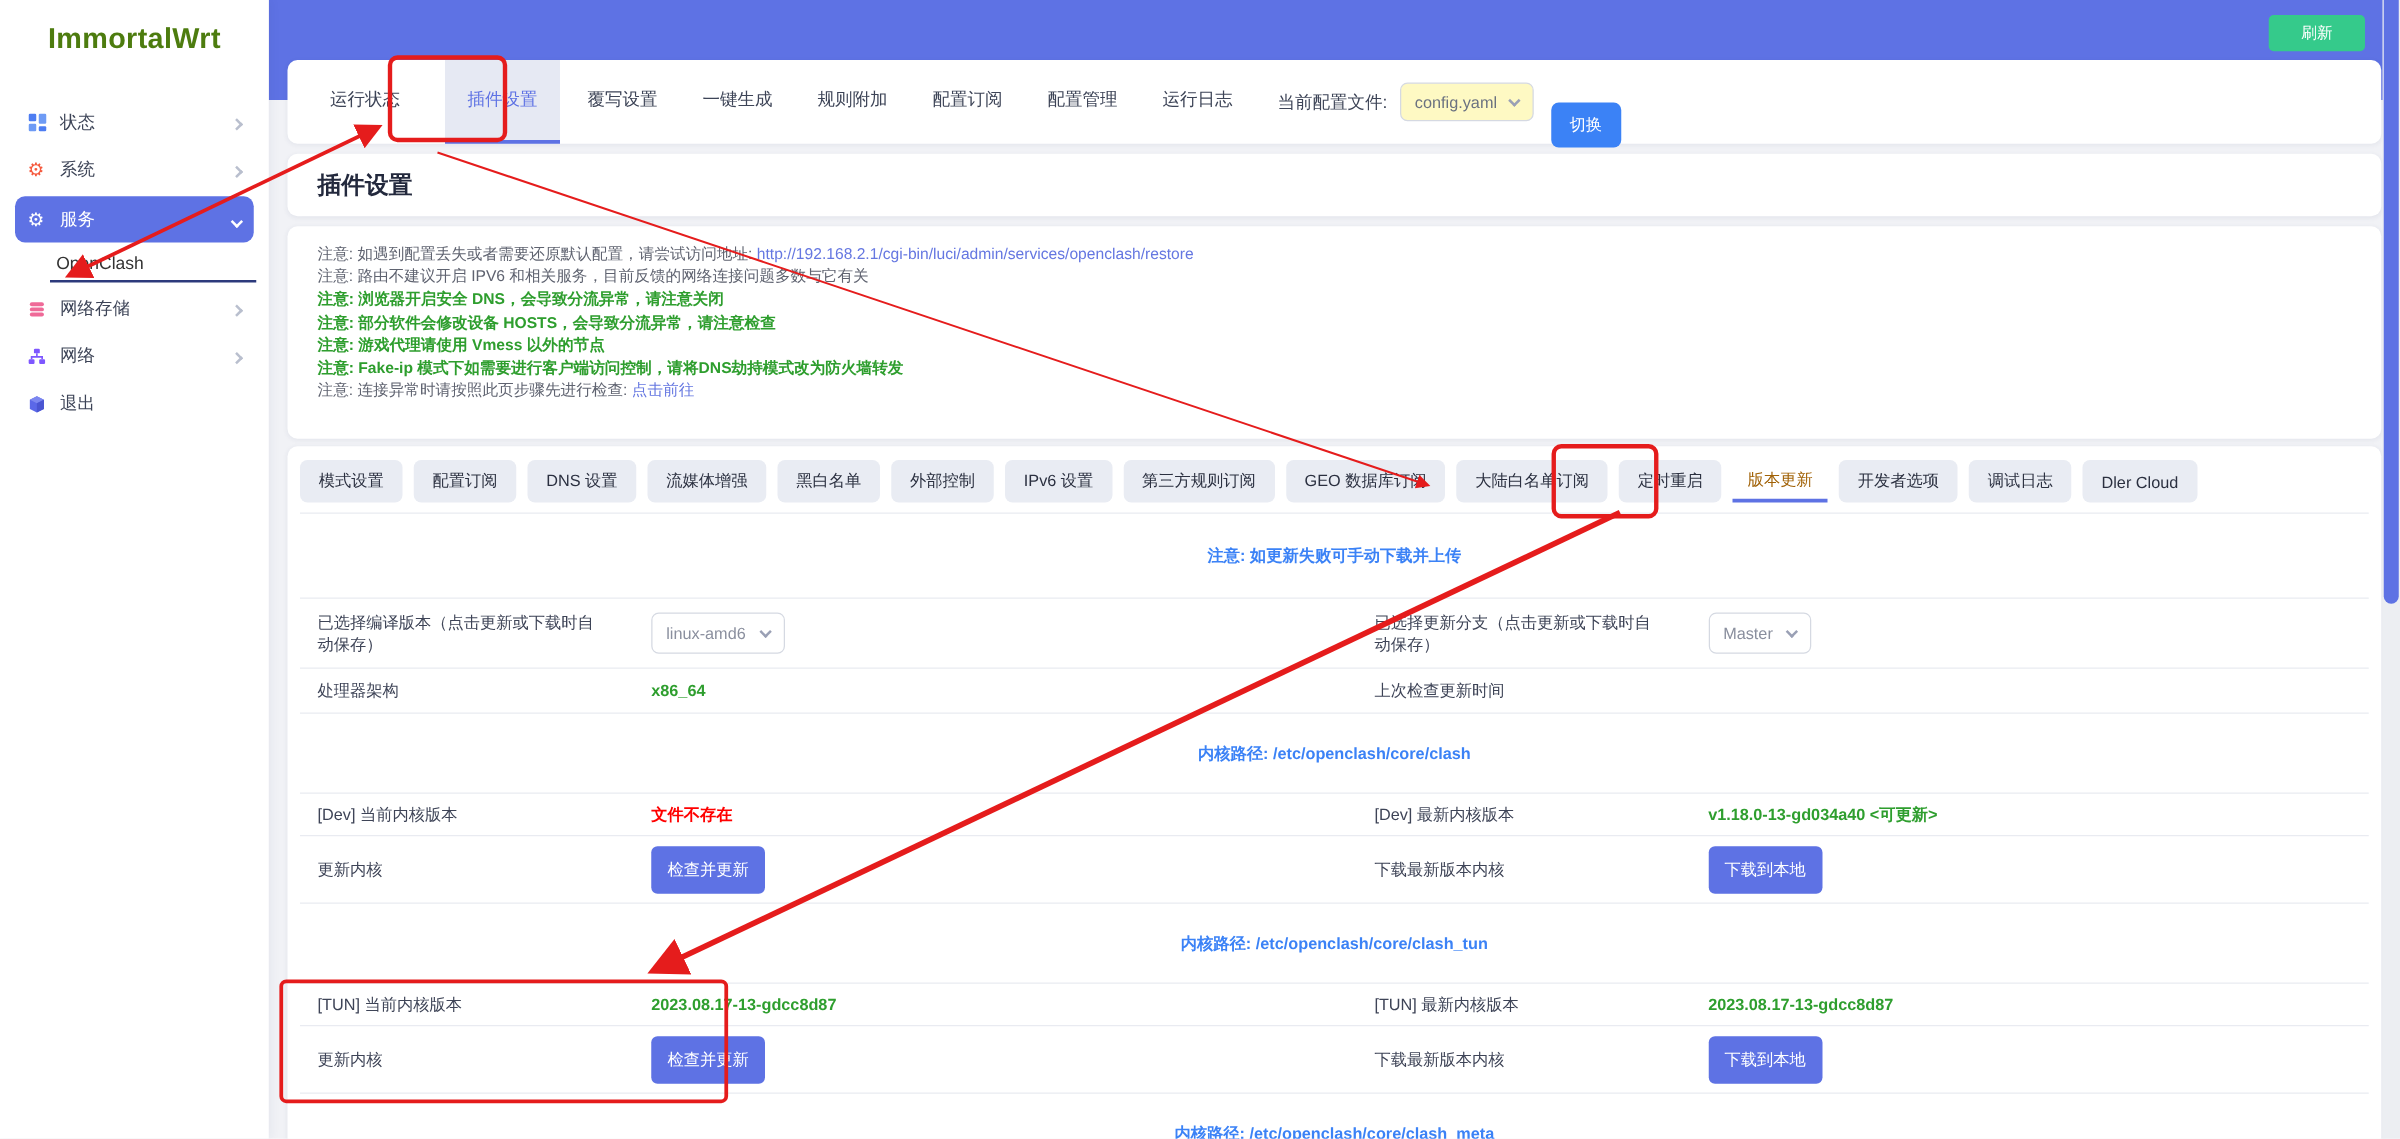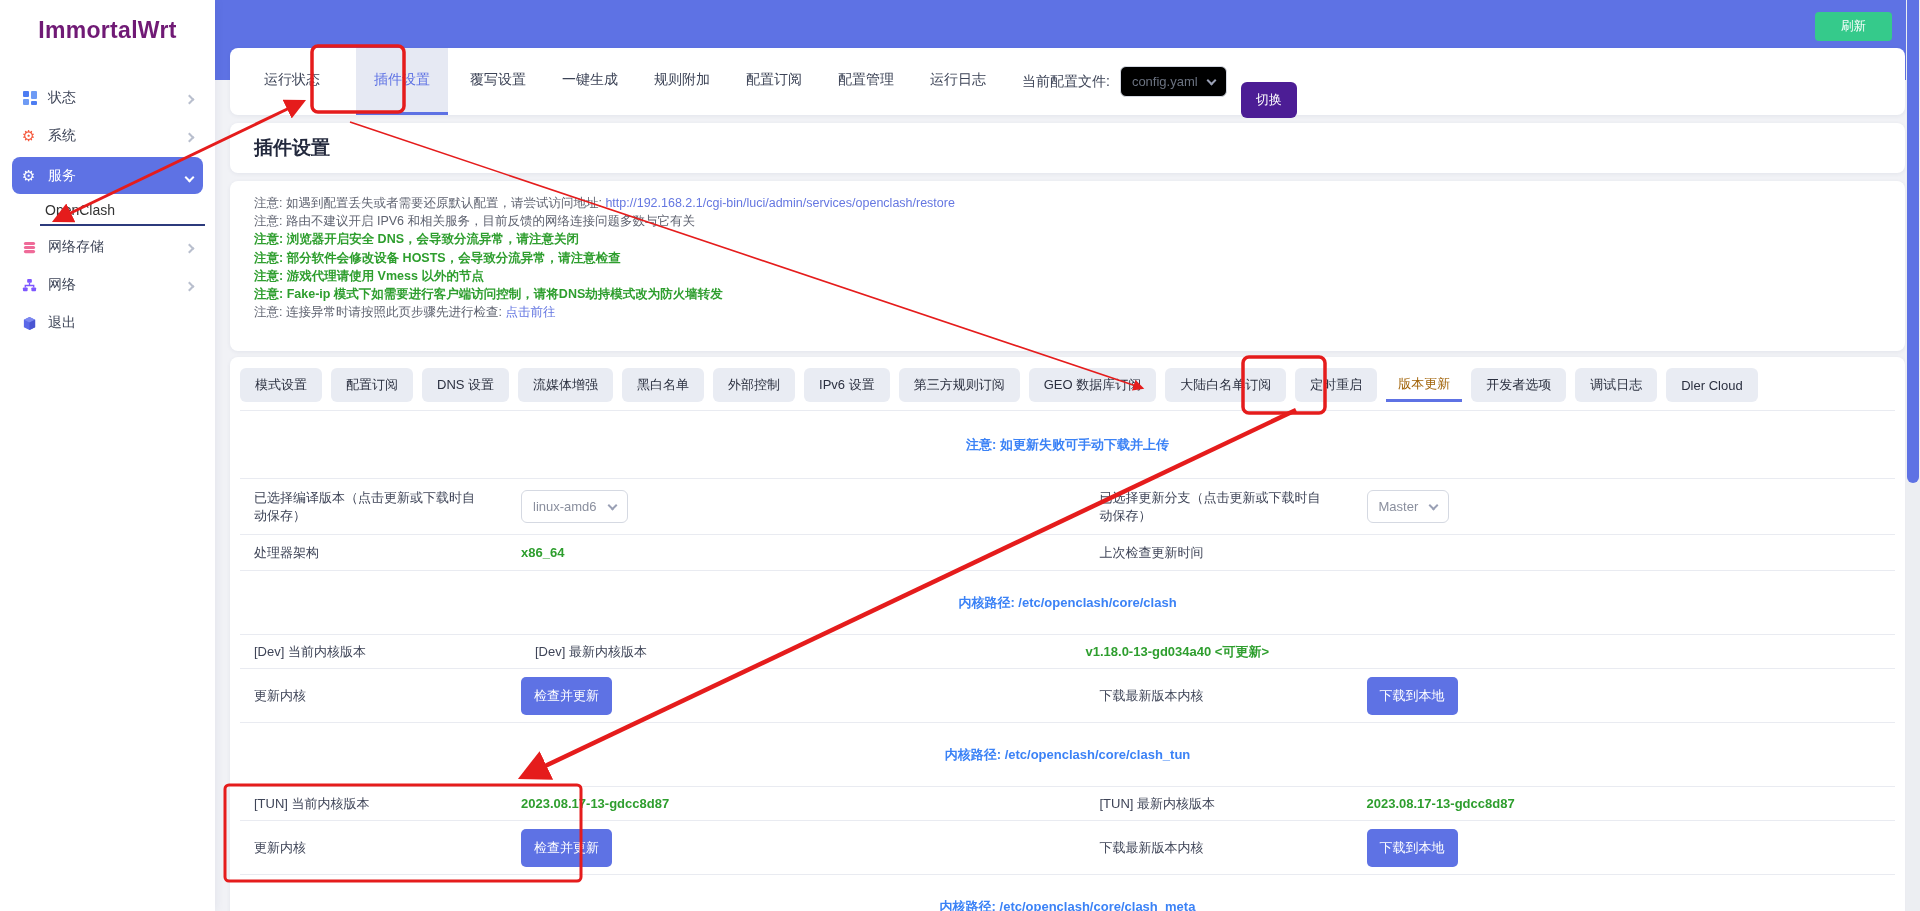--- a/index.html
+++ b/index.html
@@ -7,21 +7,21 @@
   body { position:relative; background:#f1f2f6; font-family:"Liberation Sans","DejaVu Sans",sans-serif; color:#3e4457; }
 
   
   .hdr { position:absolute; left:215px; top:0; width:1705px; height:80px; background:#5e72e4; }
   .refresh-btn { position:absolute; top:12px; right:28px; background:#35ca8b; color:#fff; border:none;
                  border-radius:4px; padding:6px 26px; font-size:12.5px; cursor:pointer; }
 
   
   .sidebar { position:absolute; left:0; top:0; width:215px; height:911px; background:#fff;
              box-shadow:2px 0 8px rgba(40,50,100,.06); z-index:5; }
-  .logo { margin-top:17px; text-align:center; font-size:23px; font-weight:bold; color:#701a75; letter-spacing:.3px; }
+  .logo { margin-top:17px; text-align:center; font-size:23px; font-weight:bold; color:#4d7c0f; letter-spacing:.3px; }
   .menu { margin-top:37px; }
   .mitem { display:flex; align-items:center; height:34px; margin:4px 12px; padding:0 10px; font-size:14px;
            color:#3d4457; border-radius:8px; cursor:pointer; }
   .mitem .mico { width:26px; display:flex; align-items:center; font-size:15px; }
   .mitem .chev-wrap { margin-left:auto; }
   .mitem.active { background:#5e72e4; color:#fff; height:37px; }
   .sub { margin:8px 10px 2px 45px; font-size:14px; color:#333; cursor:pointer; }
   .sub-underline { margin:6px 10px 0 40px; border-bottom:2px solid #2c3a7c; }
   .chev { display:inline-block; width:7px; height:7px; border-right:2px solid #b9bfce; border-bottom:2px solid #b9bfce; }
   .chev.right { transform:rotate(-45deg); }
@@ -32,23 +32,23 @@
           box-shadow:0 1px 4px rgba(40,50,100,.07); }
 
   
   .tabcard { top:48px; height:67px; z-index:6; }
   .tabbar { display:flex; align-items:center; height:100%; padding-left:34px; }
   .tab { display:flex; align-items:center; height:100%; margin-right:36px; font-size:14px; color:#3d4457;
          border-bottom:3px solid transparent; cursor:pointer; white-space:nowrap; }
   .tab.active { background:#e6e9f3; border-bottom-color:#5e72e4; color:#5e72e4; padding:0 18px; margin-right:22px; }
   .cfg-label { font-size:14px; color:#3d4457; margin-right:10px; white-space:nowrap; }
   .sel { display:flex; align-items:center; gap:10px; border:1px solid #d5d9e2; border-radius:6px;
-         background:#000000; padding:7px 11px; font-size:13px; color:#6b7280; cursor:pointer; white-space:nowrap; }
+         background:#fef9c3; padding:7px 11px; font-size:13px; color:#6b7280; cursor:pointer; white-space:nowrap; }
   .sel .chev { border-color:#9aa0b5; margin-top:-3px; transform:rotate(45deg); }
-  .switch-btn { margin-left:14px; background:#4c1d95; color:#fff; border:none; border-radius:6px;
+  .switch-btn { margin-left:14px; background:#3b82f6; color:#fff; border:none; border-radius:6px;
                 padding:9px 15px; font-size:13px; cursor:pointer;margin-top:37px; }
 
   
   .titlecard { top:123px; height:50px; display:flex; align-items:center; padding-left:24px; }
   .ptitle { font-size:19px; font-weight:bold; color:#23293d; }
 
   
   .notescard { top:181px; height:170px; padding:13px 24px; }
   .note { font-size:12.5px; line-height:18.2px; color:#5f6370; white-space:nowrap; }
   .note.green { color:#2e9e2e; font-weight:bold; }
@@ -230,20 +230,21 @@
     <div class="trow rh-arch">
       <div class="lbl">处理器架构</div>
       <div class="val green">x86_64</div>
       <div class="lbl">上次检查更新时间</div>
     </div>
 
     <div class="trow-center rh-path">内核路径: /etc/openclash/core/clash</div>
 
     <div class="trow rh-ver">
       <div class="lbl">[Dev] 当前内核版本</div>
+      <div class="val red">文件不存在</div>
       <div class="lbl">[Dev] 最新内核版本</div>
       <div class="val green">v1.18.0-13-gd034a40 &lt;可更新&gt;</div>
     </div>
 
     <div class="trow rh-btn">
       <div class="lbl">更新内核</div>
       <div class="val"><button class="pbtn">检查并更新</button></div>
       <div class="lbl">下载最新版本内核</div>
       <div class="val"><button class="pbtn">下载到本地</button></div>
     </div>

